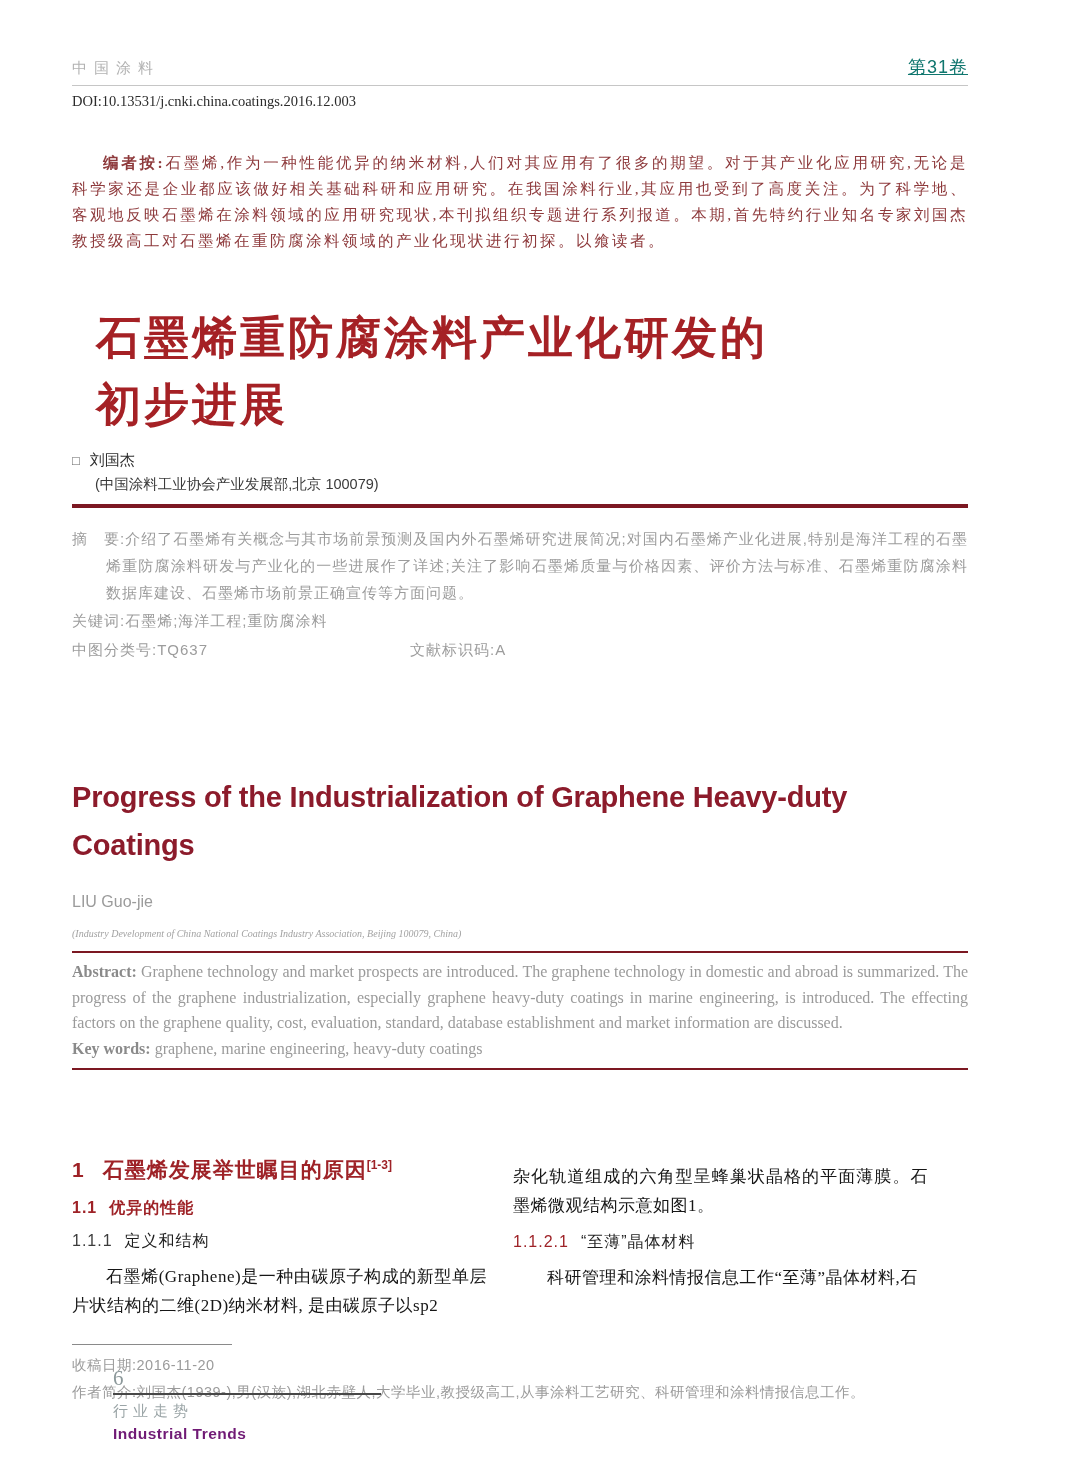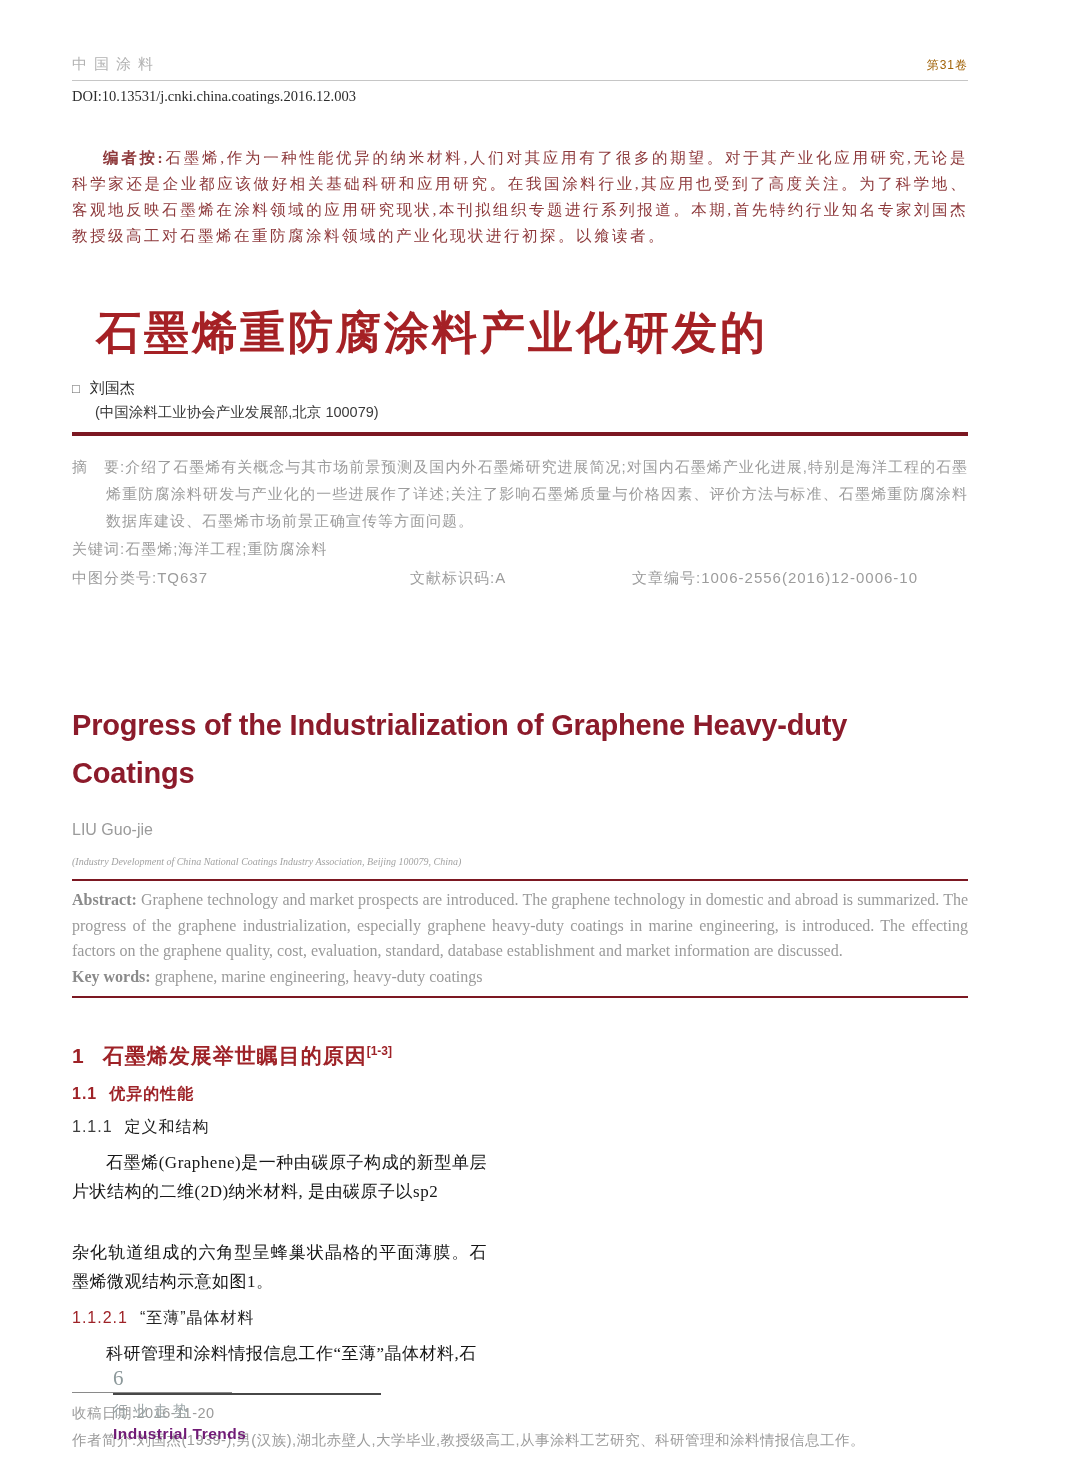--- a/index.html
+++ b/index.html
@@ -5,21 +5,21 @@
   html,body{margin:0;padding:0;background:#ffffff;}
   .page{
     width:1075px;height:1459px;box-sizing:border-box;position:relative;
     padding:55px 107px 0 72px;background:#fff;overflow:hidden;
     font-family:"Liberation Sans",sans-serif;color:#1a1a1a;
   }
   
   .journal-header{display:flex;justify-content:space-between;align-items:baseline;
     padding-bottom:6px;border-bottom:1px solid #c6c6c6;}
   .jname{color:#b2b2b2;font-size:15px;letter-spacing:7px;}
-  .jvol{color:#a16207;font-size:12px;letter-spacing:1px;}
+  .jvol{color:#0f766e;font-size:18px;letter-spacing:1px;text-decoration:underline;}
   .doi{margin-top:7px;font-family:"Liberation Serif",serif;font-size:14.5px;color:#2b2b2b;}
   
   .editor-note{margin:40px 0 16px;color:#8e3a3c;font-size:15.5px;line-height:26px;
     letter-spacing:2.5px;text-align:justify;text-indent:2em;
     font-family:"Liberation Serif",serif;}
   .en-label{font-weight:bold;}
   
   .title-cn{margin:50px 0 0;font-size:45px;line-height:67px;font-weight:bold;
     color:#a52125;letter-spacing:3px;}
   .title-cn span{white-space:nowrap;margin-left:24px;}
@@ -43,21 +43,21 @@
   .author-en{margin-top:16px;color:#9b9b9b;font-size:16px;}
   .affil-en{margin-top:17px;font-style:italic;font-family:"Liberation Serif",serif;
     color:#a2a2a2;font-size:10px;}
   .rule-thin{margin-top:12px;height:2px;background:#7c1822;}
   .abstract-en{margin:6px 0 0;font-family:"Liberation Serif",serif;color:#9a9a9a;
     font-size:16px;line-height:25.5px;text-align:justify;}
   .abstract-en b,.kw-en b{color:#8a8a8a;}
   .kw-en{margin:0;font-family:"Liberation Serif",serif;color:#9a9a9a;font-size:16px;line-height:25.5px;}
   .rule-thin2{margin-top:7px;height:2px;background:#7c1822;}
   
-  .body-cols{margin-top:44px;display:flex;gap:26px;flex-direction:column;}
+  .body-cols{margin-top:86px;display:flex;gap:26px;}
   .col{width:415px;}
   .sec1{margin:0;color:#9e2227;font-size:21px;font-weight:bold;letter-spacing:1px;}
   .sec1 .num{margin-right:18px;}
   .sec1 sup{font-size:12px;letter-spacing:0;}
   .sec2{margin:14px 0 0;color:#9e2227;font-size:16px;font-weight:bold;letter-spacing:1px;}
   .sec2 .num{margin-right:12px;}
   .sec3{margin:12px 0 0;font-size:16px;font-weight:normal;color:#1f1f1f;letter-spacing:1px;}
   .sec3 .num{margin-right:12px;color:#3c3c3c;}
   .sec3 .rednum{margin-right:12px;color:#9e2227;}
   .para{margin:10px 0 0;font-family:"Liberation Serif",serif;font-size:17px;
@@ -84,36 +84,36 @@
   <header class="journal-header">
     <span class="jname">中国涂料</span>
     <span class="jvol">第31卷</span>
   </header>
   <div class="doi">DOI:10.13531/j.cnki.china.coatings.2016.12.003</div>
 
   <p class="editor-note"><b class="en-label">编者按:</b><span>石墨烯,作为一种性能优异的纳米材料,人们对其应用有了很多的期望。对于其产业化应用研究,无论是科学家还是企业都应该做好相关基础科研和应用研究。在我国涂料行业,其应用也受到了高度关注。为了科学地、客观地反映石墨烯在涂料领域的应用研究现状,本刊拟组织专题进行系列报道。本期,首先特约行业知名专家刘国杰教授级高工对石墨烯在重防腐涂料领域的产业化现状进行初探。以飨读者。</span></p>
 
   <h1 class="title-cn">
     <span>石墨烯重防腐涂料产业化研发的</span><br>
+    <span>初步进展</span>
   </h1>
 
   <div class="author-row">
     <span class="marker">□</span><span>刘国杰</span>
   </div>
   <div class="affil-cn">(中国涂料工业协会产业发展部,北京  100079)</div>
 
   <div class="rule-thick"></div>
 
   <div class="meta-cn">
     <p class="abstract-cn"><span>摘　要:</span><span>介绍了石墨烯有关概念与其市场前景预测及国内外石墨烯研究进展简况;对国内石墨烯产业化进展,特别是海洋工程的石墨烯重防腐涂料研发与产业化的一些进展作了详述;关注了影响石墨烯质量与价格因素、评价方法与标准、石墨烯重防腐涂料数据库建设、石墨烯市场前景正确宣传等方面问题。</span></p>
     <p class="keywords-cn"><span>关键词:</span><span>石墨烯;海洋工程;重防腐涂料</span></p>
     <div class="meta-row">
       <span class="m1"><span>中图分类号:</span><span>TQ637</span></span>
       <span class="m2"><span>文献标识码:</span><span>A</span></span>
-      <span class="m3"><span>文章编号:</span><span>1006-2556(2016)12-0006-10</span></span>
     </div>
   </div>
 
   <h2 class="title-en">
     <span>Progress of the Industrialization of Graphene Heavy-duty</span><br>
     <span>Coatings</span>
   </h2>
 
   <div class="author-en">LIU Guo-jie</div>
   <div class="affil-en">(Industry Development of China National Coatings Industry Association, Beijing 100079, China)</div>

